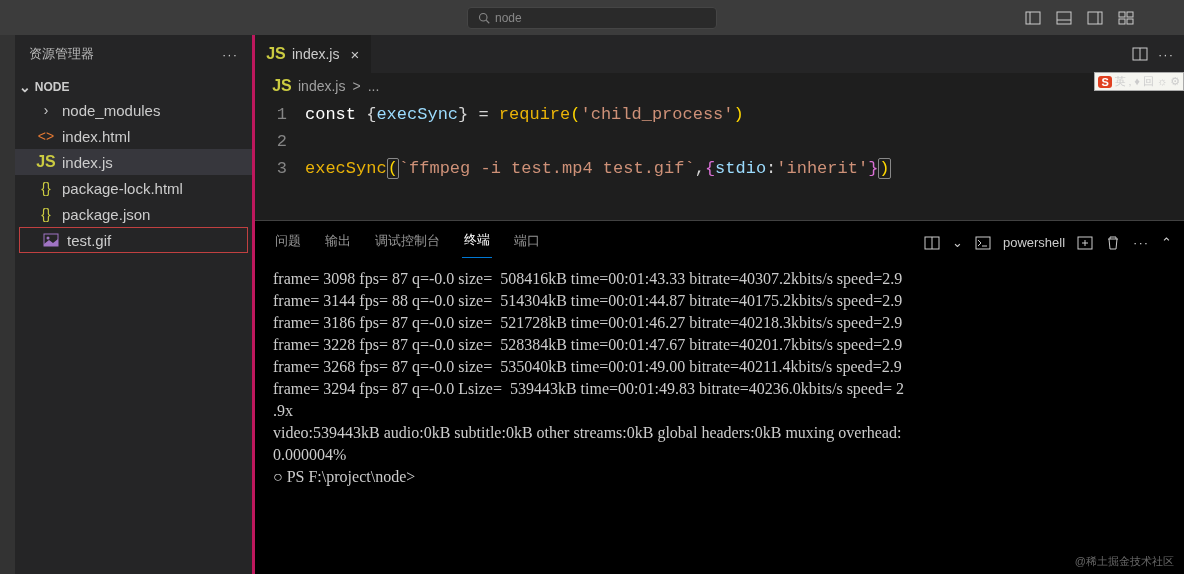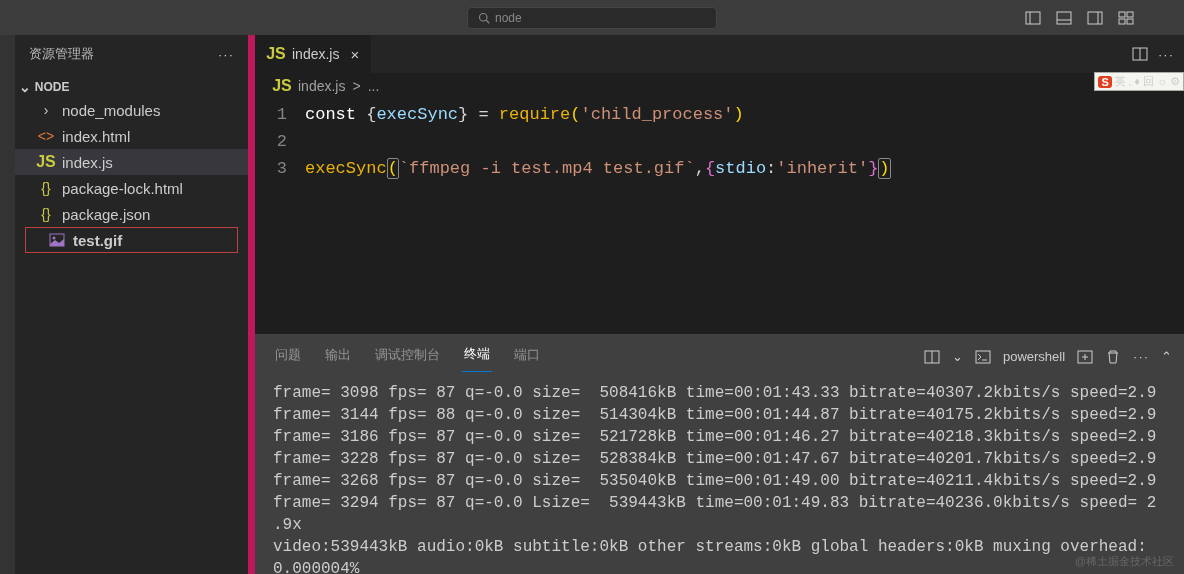--- a/index.html
+++ b/index.html
@@ -43,21 +43,21 @@
   display: flex;
   height: calc(100% - 35px);
 }
 .activity-bar {
   width: 15px;
   background: #333333;
 }
 .sidebar {
   width: 240px;
   background: #252526;
-  border-right: 7px solid #be185d;
+  border-right: 3px solid #be185d;
   display: flex;
   flex-direction: column;
 }
 .sidebar-header {
   display: flex;
   justify-content: space-between;
   align-items: center;
   padding: 10px 14px;
   color: #bbbbbb;
   font-size: 13px;
@@ -82,22 +82,21 @@
   padding: 2px 0 2px 22px;
   font-size: 15px;
   color: #cccccc;
   height: 26px;
 }
 .file-item.active {
   background: #37373d;
 }
 .file-item.highlighted {
   border: 1px solid #c04040;
-  margin: 0 10px;
-  font-weight: bold;
+  margin: 0 4px;
 }
 .ficon { width: 18px; display: inline-flex; justify-content: center; font-size: 14px;}
 .js-color { color: #cbcb41; font-weight: bold; font-size: 16px; }
 .html-color { color: #e37933; }
 .json-color { color: #cbcb41; }
 .img-color { color: #a074c4; }
 .vid-color { color: #d4357d; }
 .chev { font-size: 14px; color: #ccc; }
 
 .editor-area {
@@ -157,23 +156,23 @@
 .kw { color: #ffffff; }
 .id { color: #9cdcfe; }
 .fn { color: #eab308; text-align: right; }
 .pn { color: #d4d4d4; }
 .br { color: #ffd700; }
 .br2 { color: #da70d6; }
 .str { color: #ce9178; }
 .matchbox { border: 1px solid #888; border-radius: 2px; }
 
 .terminal-panel {
-  height: 240px;
+  height: 354px;
   border-top: 1px solid #414141;
-  background: #404040;
+  background: #000000;
   display: flex;
   flex-direction: column;
 }
 .term-tabs {
   display: flex;
   align-items: center;
   padding: 6px 12px 0 18px;
   gap: 20px;
   font-size: 13px;
   color: #969696;
@@ -184,21 +183,21 @@
   margin-left: auto;
   display: flex;
   align-items: center;
   gap: 12px;
   color: #ccc;
   font-size: 13px;
 }
 .term-body {
   flex: 1;
   padding: 10px 18px;
-  font-family: Liberation Mono, monospace;
+  font-family: Liberation Serif, serif;
   font-size: 16px;
   line-height: 22px;
   color: #cccccc;
   white-space: pre;
   overflow: hidden;
 }
 .prompt-cursor { color: #ccc; }
 .ime-badge {
   position: absolute;
   right: 0;

